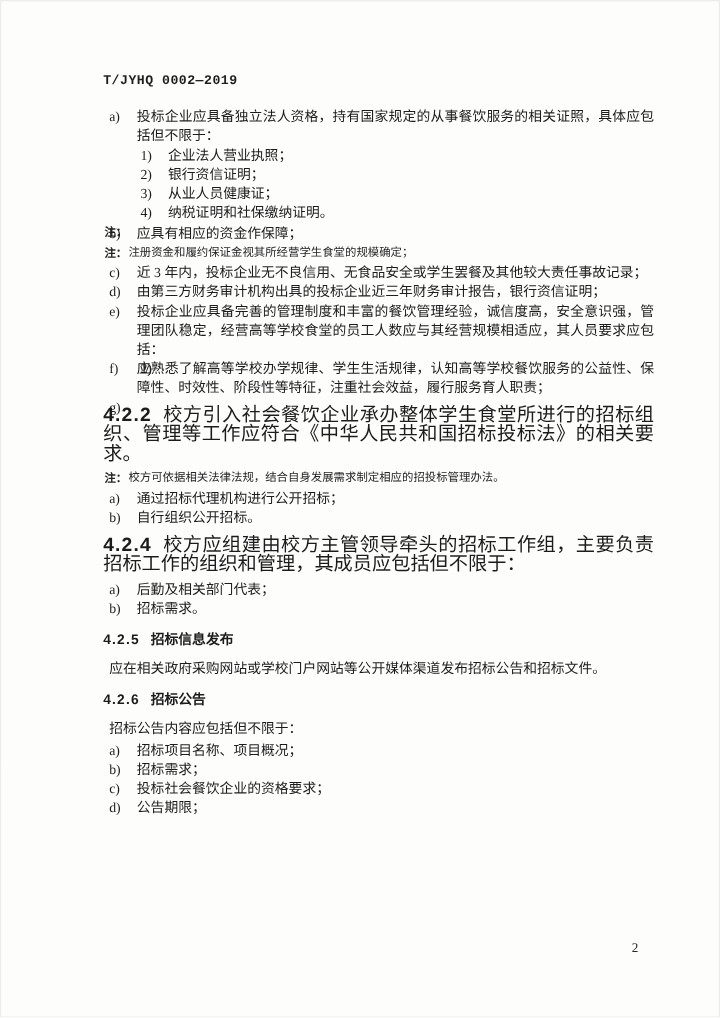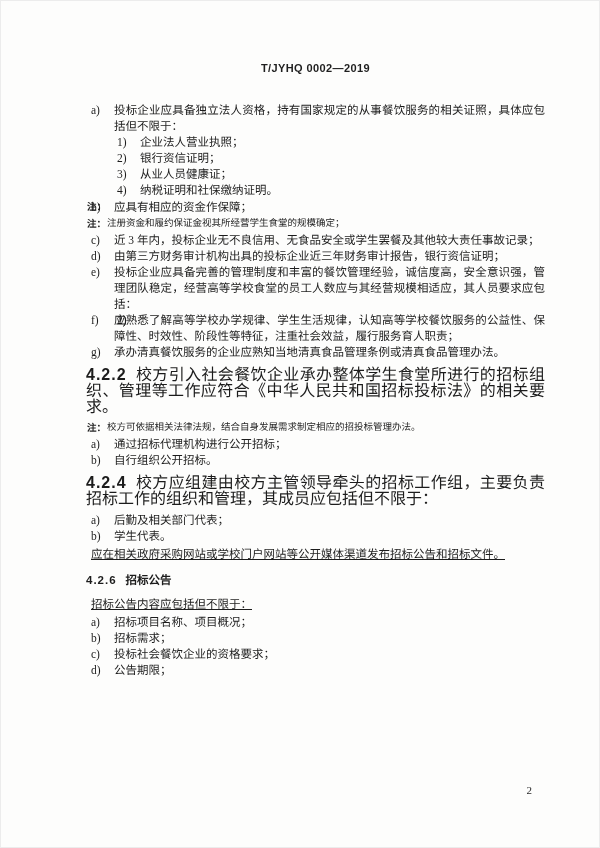--- a/index.html
+++ b/index.html
@@ -10,27 +10,27 @@
     margin: 0 auto;
     background: #fdfdfc;
     box-sizing: border-box;
     padding: 62px 55px 0 86px;
     font-family: "Liberation Serif", "DejaVu Serif", serif;
     color: #1c1c1c;
     box-shadow: inset 0 0 0 1px #ececec;
     overflow: hidden;
   }
   .doc-header {
-    text-align: center;
-    font-family: Liberation Sans, sans-serif;
+    text-align: left;
+    font-family: Liberation Mono, monospace;
     font-size: 11px;
     font-weight: 600;
     letter-spacing: 0.4px;
     color: #1f1f1f;
-    margin-bottom: 28px;
+    margin-bottom: 16px;
   }
   .li1 {
     position: relative;
     padding-left: 28px;
     font-size: 11.5px;
     line-height: 16px;
     text-align: justify;
   }
   .li1 > .lbl { position: absolute; left: 5px; }
   .li2 {
@@ -75,21 +75,20 @@
     font-size: 11.5px;
     line-height: 16px;
   }
   .heading > .num { margin-right: 9px; letter-spacing: 1px; }
   .para {
     margin: 2px 0;
     padding-left: 5px;
     font-size: 11.5px;
     line-height: 16px;
     text-align: justify;
-    text-decoration: underline;
   }
   .footer-page-num {
     position: absolute;
     right: 68px;
     bottom: 52px;
     font-size: 11px;
     color: #2a2a2a;
   }
 </style>
 </head>
@@ -147,21 +146,20 @@
   </div>
   <div class="li2">
     <span class="lbl">2)</span>
   </div>
   <div class="li1">
     <span class="lbl">f)</span>
     <span>应熟悉了解高等学校办学规律、学生生活规律，认知高等学校餐饮服务的公益性、保障性、时效性、阶段性等特征，注重社会效益，履行服务育人职责；</span>
   </div>
   <div class="li1">
     <span class="lbl">g)</span>
-    <span>承办清真餐饮服务的企业应熟知当地清真食品管理条例或清真食品管理办法。</span>
   </div>
 
   <div class="clause">
     <span class="num">4.2.2</span><span>校方引入社会餐饮企业承办整体学生食堂所进行的招标组织、管理等工作应符合《中华人民共和国招标投标法》的相关要求。</span>
   </div>
   <div class="note">
     <span class="lbl">注：</span>
     <span>校方可依据相关法律法规，结合自身发展需求制定相应的招投标管理办法。</span>
   </div>
 
@@ -176,23 +174,26 @@
 
   <div class="clause">
     <span class="num">4.2.4</span><span>校方应组建由校方主管领导牵头的招标工作组，主要负责招标工作的组织和管理，其成员应包括但不限于：</span>
   </div>
   <div class="li1">
     <span class="lbl">a)</span>
     <span>后勤及相关部门代表；</span>
   </div>
   <div class="li1">
     <span class="lbl">b)</span>
-    <span>学生代表。</span>
-  </div>
-
+    <span>招标需求。</span>
+  </div>
+
+  <div class="heading">
+    <span class="num">4.2.5</span><span>招标信息发布</span>
+  </div>
   <div class="para">应在相关政府采购网站或学校门户网站等公开媒体渠道发布招标公告和招标文件。</div>
 
   <div class="heading">
     <span class="num">4.2.6</span><span>招标公告</span>
   </div>
   <div class="para">招标公告内容应包括但不限于：</div>
   <div class="li1">
     <span class="lbl">a)</span>
     <span>招标项目名称、项目概况；</span>
   </div>

